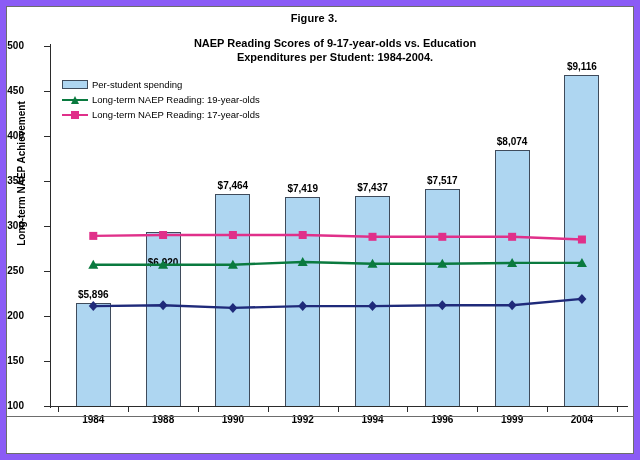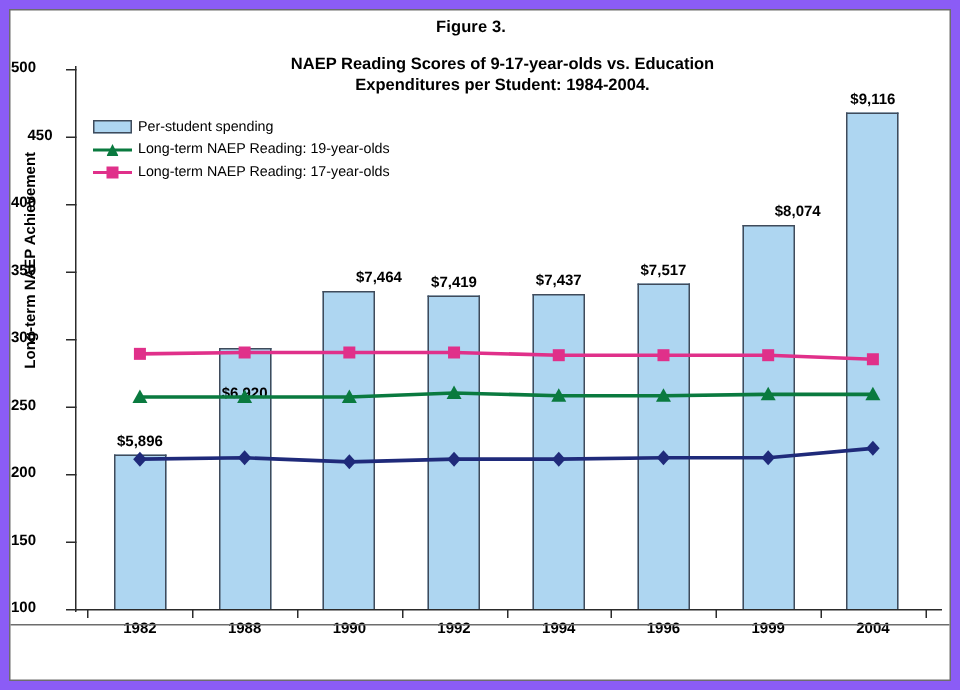--- a/index.html
+++ b/index.html
@@ -246,37 +246,37 @@
       <div class="ytick" style="top: 46px;"></div>
     </div>
   <div id="ylabels" class="ylabels">
       <div class="ylabel-item" style="top: 400px;">100</div>
       <div class="ylabel-item" style="top: 355px;">150</div>
       <div class="ylabel-item" style="top: 310px;">200</div>
       <div class="ylabel-item" style="top: 265px;">250</div>
       <div class="ylabel-item" style="top: 220px;">300</div>
       <div class="ylabel-item" style="top: 175px;">350</div>
       <div class="ylabel-item" style="top: 130px;">400</div>
-      <div class="ylabel-item" style="top: 85px; margin-left: 11px;">450</div>
+      <div class="ylabel-item" style="top: 85px;">450</div>
       <div class="ylabel-item" style="top: 40px;">500</div>
     </div>
 
   <div id="xticks">
       <div class="xtick" style="left: 58.3768px;"></div>
       <div class="xtick" style="left: 128.184px;"></div>
       <div class="xtick" style="left: 197.99px;"></div>
       <div class="xtick" style="left: 267.797px;"></div>
       <div class="xtick" style="left: 337.604px;"></div>
       <div class="xtick" style="left: 407.411px;"></div>
       <div class="xtick" style="left: 477.217px;"></div>
       <div class="xtick" style="left: 547.024px;"></div>
       <div class="xtick" style="left: 616.831px;"></div>
     </div>
   <div id="xlabels">
-      <div class="xlabel" style="left: 61.2802px;">1982</div>
+      <div class="xlabel" style="left: 61.2802px;">1984</div>
       <div class="xlabel" style="left: 131.087px;">1988</div>
       <div class="xlabel" style="left: 200.894px;">1990</div>
       <div class="xlabel" style="left: 270.7px;">1992</div>
       <div class="xlabel" style="left: 340.507px;">1994</div>
       <div class="xlabel" style="left: 410.314px;">1996</div>
       <div class="xlabel" style="left: 480.121px;">1999</div>
       <div class="xlabel" style="left: 549.928px;">2004</div>
     </div>
 
   <div id="bars">
@@ -285,25 +285,25 @@
       <div class="bar" style="left: 215.394px; top: 193.6px; width: 35px; height: 212.4px; background: rgb(174, 214, 241); border-color: rgb(63, 75, 91);"></div>
       <div class="bar" style="left: 285.2px; top: 197.2px; width: 35px; height: 208.8px; background: rgb(174, 214, 241); border-color: rgb(63, 75, 91);"></div>
       <div class="bar" style="left: 355.007px; top: 196.3px; width: 35px; height: 209.7px; background: rgb(174, 214, 241); border-color: rgb(63, 75, 91);"></div>
       <div class="bar" style="left: 424.814px; top: 189.1px; width: 35px; height: 216.9px; background: rgb(174, 214, 241); border-color: rgb(63, 75, 91);"></div>
       <div class="bar" style="left: 494.621px; top: 149.5px; width: 35px; height: 256.5px; background: rgb(174, 214, 241); border-color: rgb(63, 75, 91);"></div>
       <div class="bar" style="left: 564.428px; top: 74.8px; width: 35px; height: 331.2px; background: rgb(174, 214, 241); border-color: rgb(63, 75, 91);"></div>
     </div>
   <div id="barlabels">
       <div class="bar-label" style="left: 58.2802px; top: 288.5px;">$5,896</div>
       <div class="bar-label" style="left: 128.087px; top: 225px; margin-top: 32px;">$6,920</div>
-      <div class="bar-label" style="left: 197.894px; top: 179.6px; text-align: right;">$7,464</div>
+      <div class="bar-label" style="left: 197.894px; top: 179.6px;">$7,464</div>
       <div class="bar-label" style="left: 267.7px; top: 183.2px;">$7,419</div>
       <div class="bar-label" style="left: 337.507px; top: 182.3px;">$7,437</div>
       <div class="bar-label" style="left: 407.314px; top: 175.1px;">$7,517</div>
-      <div class="bar-label" style="left: 477.121px; top: 135.5px; text-align: right;">$8,074</div>
+      <div class="bar-label" style="left: 477.121px; top: 135.5px;">$8,074</div>
       <div class="bar-label" style="left: 546.928px; top: 60.8px;">$9,116</div>
     </div>
 
   <svg class="series-svg" id="series-svg" viewBox="0 0 640 460" xmlns="http://www.w3.org/2000/svg">
       <polyline points="93.28019323671498,306.1 163.08695652173915,305.2 232.8937198067633,307.90000000000003 302.7004830917875,306.1 372.5072463768116,306.1 442.31400966183577,305.2 512.1207729468599,305.2 581.9275362318841,298.9" fill="none" stroke="#1f2a7a" stroke-width="2.4"></polyline>
       <polygon points="93.28019323671498,301.1 97.78019323671498,306.1 93.28019323671498,311.1 88.78019323671498,306.1" fill="#1f2a7a"></polygon>
       <polygon points="163.08695652173915,300.2 167.58695652173915,305.2 163.08695652173915,310.2 158.58695652173915,305.2" fill="#1f2a7a"></polygon>
       <polygon points="232.8937198067633,302.90000000000003 237.3937198067633,307.90000000000003 232.8937198067633,312.90000000000003 228.3937198067633,307.90000000000003" fill="#1f2a7a"></polygon>
       <polygon points="302.7004830917875,301.1 307.2004830917875,306.1 302.7004830917875,311.1 298.2004830917875,306.1" fill="#1f2a7a"></polygon>
       <polygon points="372.5072463768116,301.1 377.0072463768116,306.1 372.5072463768116,311.1 368.0072463768116,306.1" fill="#1f2a7a"></polygon>

